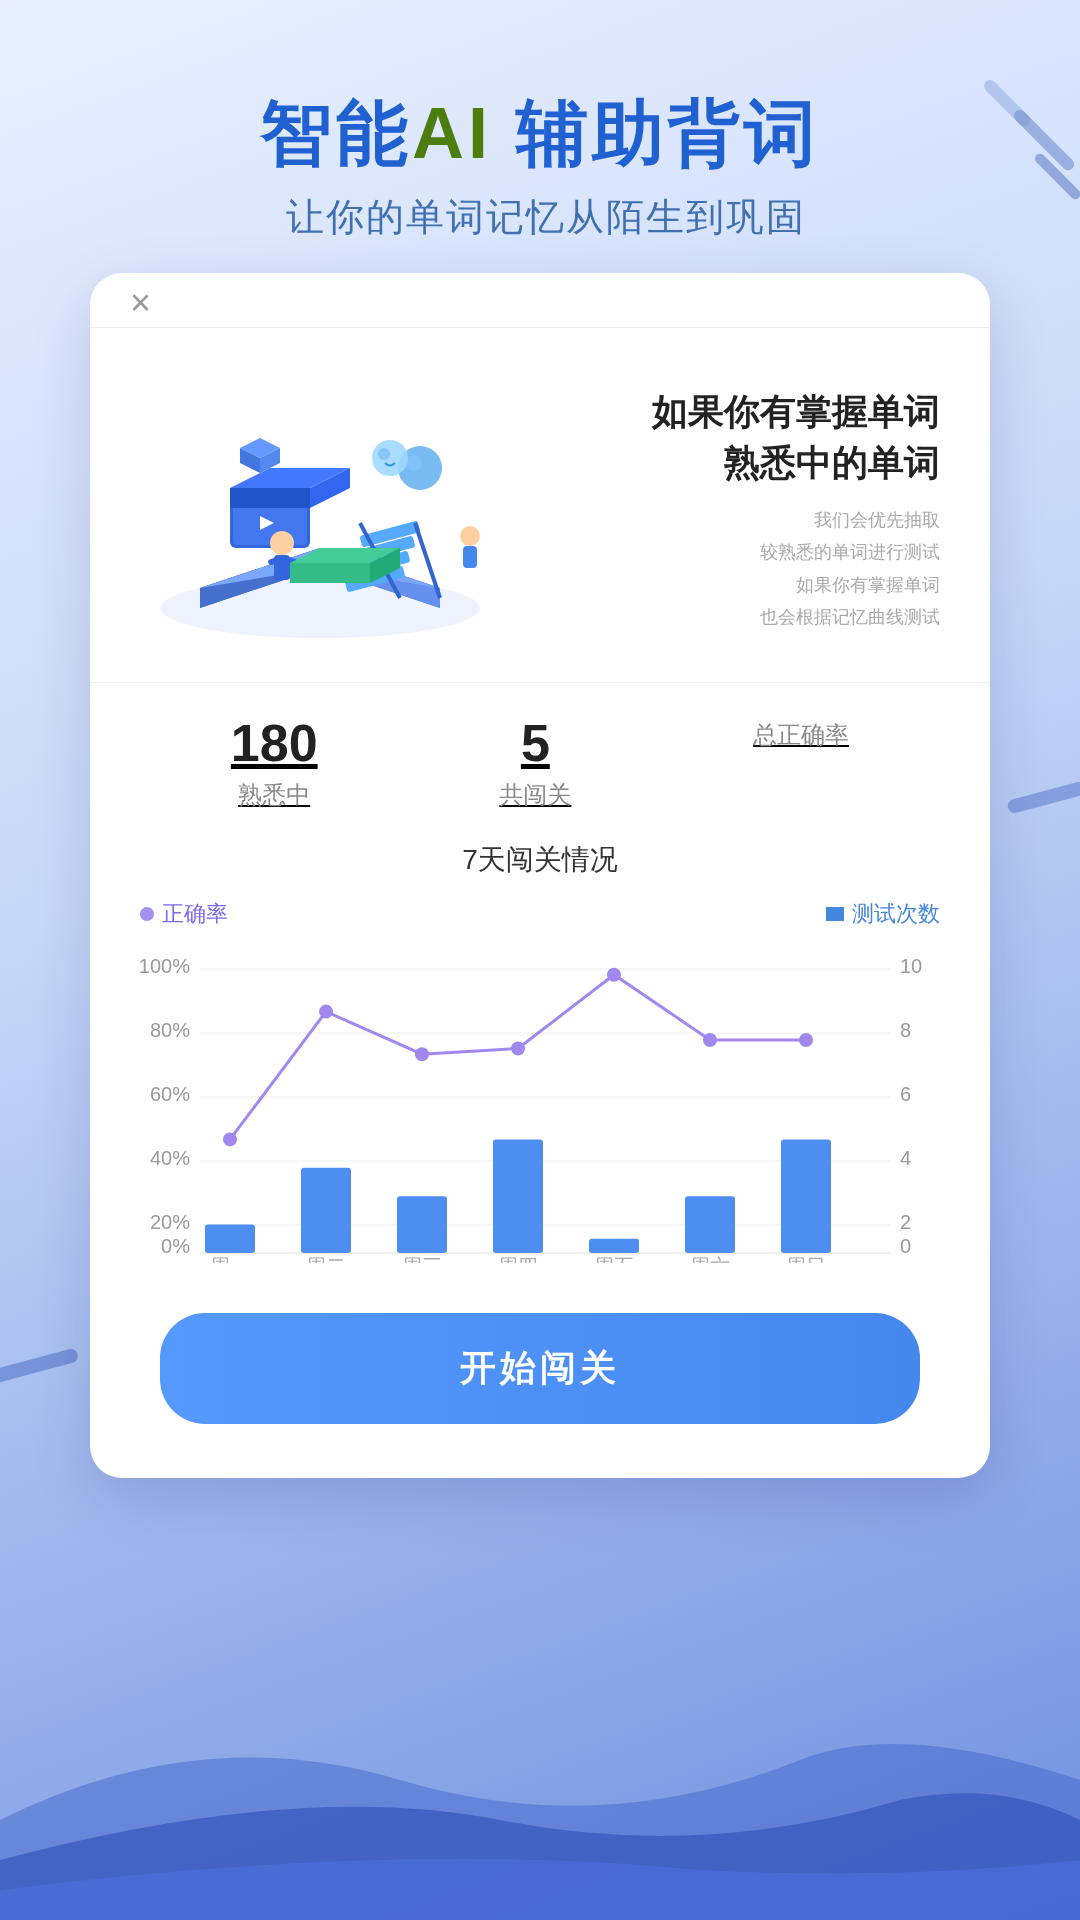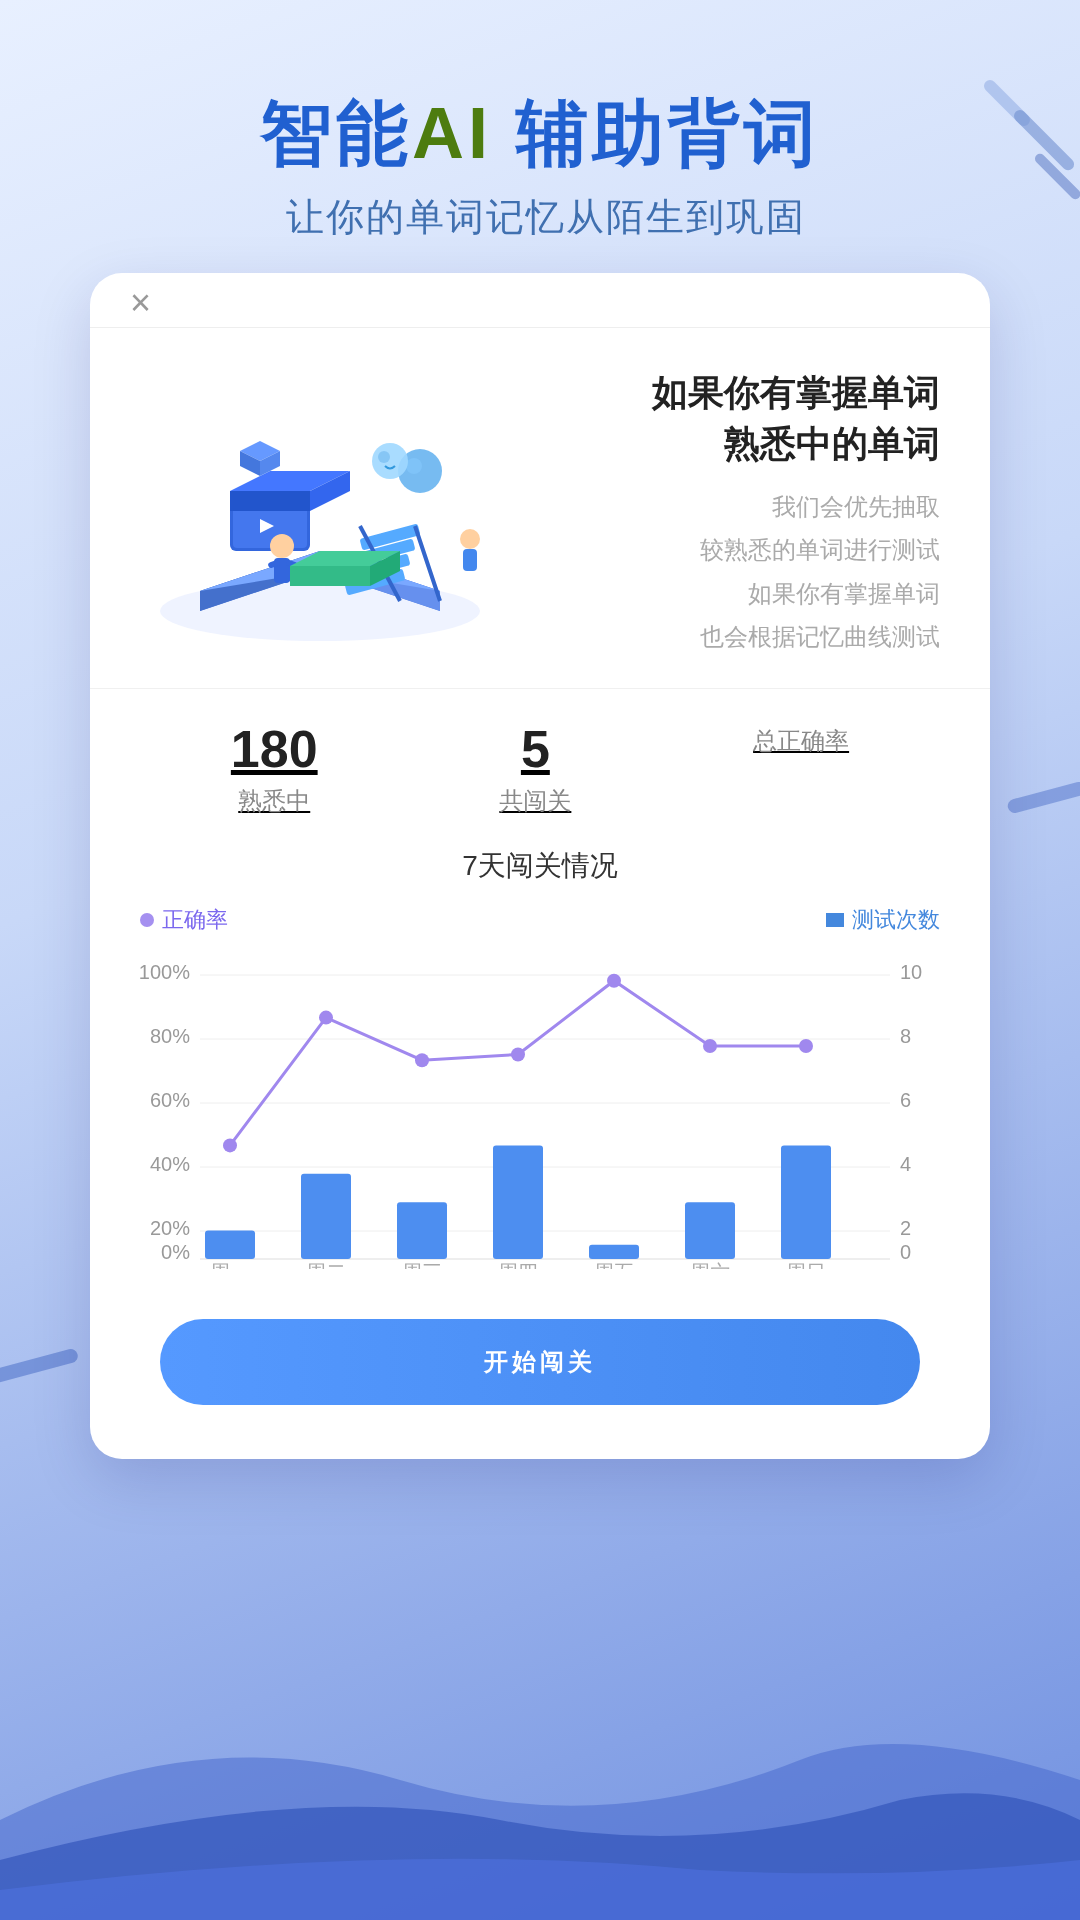--- a/index.html
+++ b/index.html
@@ -125,21 +125,21 @@
       padding-left: 30px;
     }
     .card-info-title {
       font-size: 36px;
       font-weight: 700;
       color: #222;
       line-height: 1.4;
       text-align: right;
     }
     .card-info-desc {
-      font-size: 24px;
+      font-size: 18px;
       color: #aaa;
       text-align: right;
       margin-top: 16px;
       line-height: 1.8;
     }
 
     
     .stats-row {
       display: flex;
       justify-content: space-around;
@@ -207,26 +207,26 @@
     .chart-container {
       position: relative;
       height: 320px;
     }
 
     
     .start-btn {
       display: block;
       margin: 40px auto 4px;
       width: 760px;
-      height: 86px;
+      height: 111px;
       background: linear-gradient(90deg, #5599ff 0%, #4488ee 100%);
       border-radius: 45px;
       border: none;
       color: #fff;
-      font-size: 24px;
+      font-size: 36px;
       font-weight: 600;
       letter-spacing: 4px;
       cursor: pointer;
     }
 
     
     .bottom-wave {
       position: absolute;
       bottom: 0;
       left: 0;

